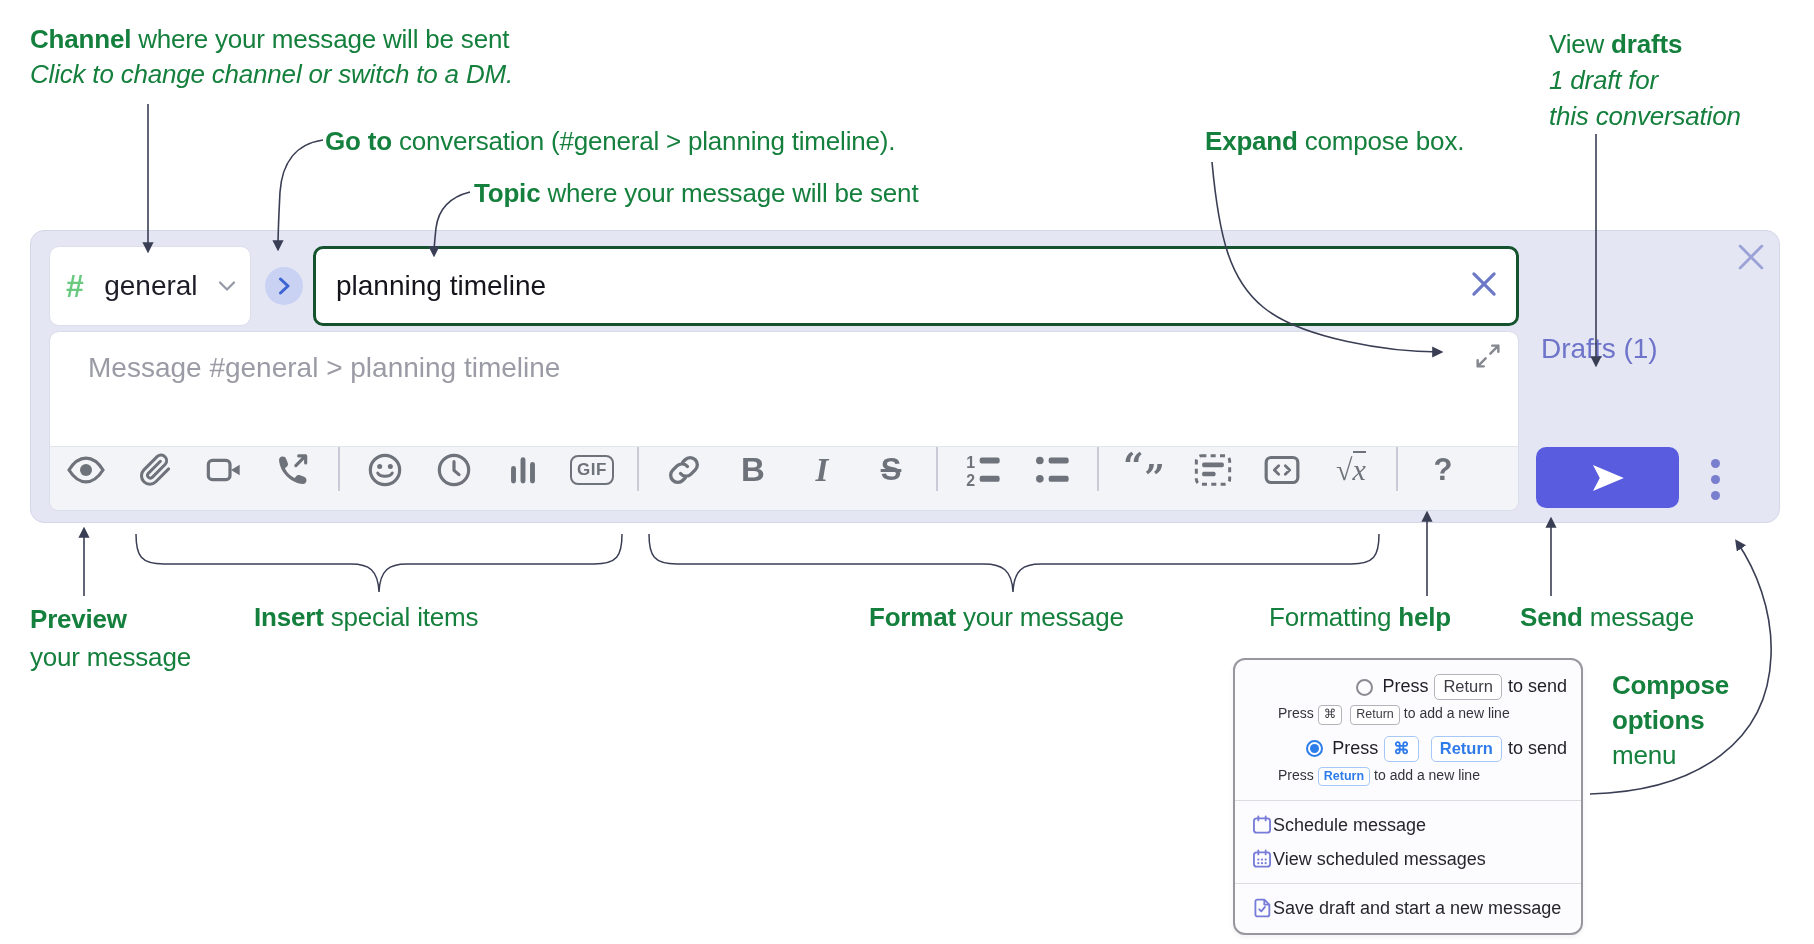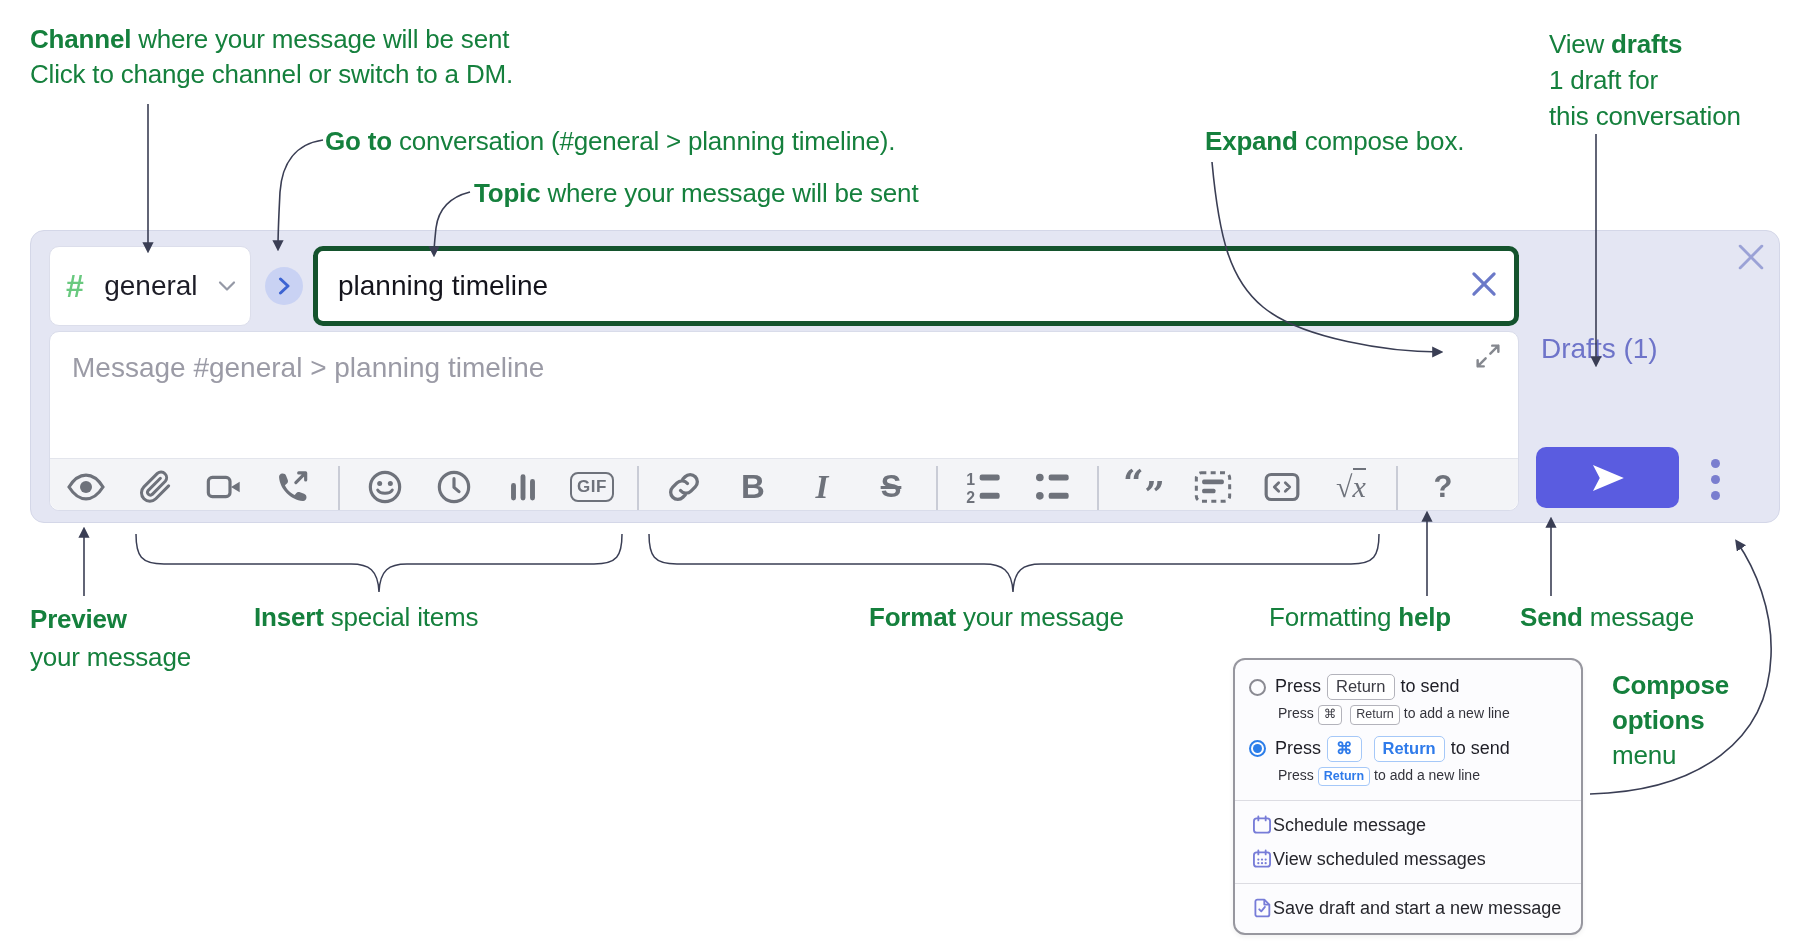--- a/index.html
+++ b/index.html
@@ -2,49 +2,49 @@
 <html><head>
 <meta charset="utf-8">
 <style>
   html,body{margin:0;padding:0;background:#fff;}
   .canvas{position:relative;width:1814px;height:944px;background:#ffffff;
           font-family:"Liberation Sans",sans-serif;color:#262b44;overflow:hidden;}
 
   
   .ann{position:absolute;font-size:26px;line-height:35px;letter-spacing:-0.2px;color:#15803d;}
   .ann b{font-weight:700;}
-  .it{}
+  .it{font-style:italic;}
   .lh38{line-height:38px;}
 
   
   .overlay{position:absolute;left:0;top:0;width:1814px;height:944px;pointer-events:none;z-index:4;}
 
   
   .compose{position:absolute;left:30px;top:230px;width:1750px;height:293px;background:#e4e6f3;
            border:1px solid #d4d7e8;border-radius:14px;box-sizing:border-box;z-index:1;}
   .chan{position:absolute;left:18px;top:15px;width:202px;height:80px;background:#fff;border:1px solid #dcdeeb;
         border-radius:10px;display:flex;align-items:center;gap:10px;padding:0 14px 0 16px;box-sizing:border-box;cursor:pointer;}
   .chan .hash{color:#69c97f;font-size:32px;font-weight:700;line-height:1;}
   .chan .nm{font-size:28px;color:#1d1d27;flex:1;text-align:center;}
   .jump{position:absolute;left:234px;top:36px;width:38px;height:38px;border-radius:50%;background:#c9d2f3;
         display:flex;align-items:center;justify-content:center;cursor:pointer;}
   .topicwrap{position:absolute;left:282px;top:15px;width:1206px;height:80px;}
-  input.topic{width:100%;height:100%;border:5px solid #14532d;border-radius:10px;
+  input.topic{width:100%;height:100%;border:3px solid #14532d;border-radius:10px;
         font:28px "Liberation Sans",sans-serif;color:#14141c;padding:0 70px 0 20px;box-sizing:border-box;outline:none;}
   .tclear{position:absolute;right:22px;top:25px;color:#6b79c8;cursor:pointer;}
   .cclose{position:absolute;right:14px;top:12px;color:#9ba2d6;cursor:pointer;}
   .msgbox{position:absolute;left:18px;top:100px;width:1470px;height:180px;background:#fff;
           border:1px solid #d9dcea;border-radius:10px;box-sizing:border-box;}
   textarea.msg{display:block;width:100%;height:122px;border:none;resize:none;outline:none;background:transparent;
-          font:28px "Liberation Sans",sans-serif;color:#14141c;padding:20px 76px 0 22px;box-sizing:border-box;}
+          font:28px "Liberation Sans",sans-serif;color:#14141c;padding:20px 76px 0 22px;box-sizing:border-box;margin-left:16px;}
   textarea.msg::placeholder{color:#9b9ba6;}
   .expand-btn{position:absolute;top:8px;right:14px;color:#85888f;cursor:pointer;}
 
-  .tbar{position:absolute;left:0;right:0;bottom:0;height:52px;background:#f3f4f7;border-top:1px solid #e3e5ec;
-        border-radius:0 0 10px 10px;display:flex;align-items:flex-end;padding-left:12px;box-sizing:border-box;}
+  .tbar{position:absolute;left:0;right:0;bottom:0;height:64px;background:#f3f4f7;border-top:1px solid #e3e5ec;
+        border-radius:0 0 10px 10px;display:flex;align-items:flex-start;padding-left:12px;box-sizing:border-box;}
   .tbtn{width:48px;height:46px;display:flex;align-items:center;justify-content:center;color:#6e727b;
         margin-right:21px;cursor:pointer;flex:none;}
   .tdiv{width:2px;height:44px;background:#c9ccd6;margin-right:21px;flex:none;}
   .bold-glyph{font-size:33px;font-weight:800;}
   .italic-glyph{font-family:"Liberation Serif",serif;font-style:italic;font-weight:600;font-size:33px;}
   .strike-glyph{font-size:31px;font-weight:600;text-decoration:line-through;}
   .gif-glyph{border:2.5px solid currentColor;border-radius:8px;font-size:17px;font-weight:700;
              padding:3px 5px;letter-spacing:.5px;}
   .math-glyph{font-size:30px;font-family:"Liberation Serif",serif;}
   .math-glyph .ovl{font-style:italic;border-top:2.2px solid currentColor;}
@@ -57,21 +57,21 @@
   .sendbtn{position:absolute;left:1505px;top:216px;width:143px;height:61px;background:#5a5ce0;border:none;
            border-radius:10px;display:flex;align-items:center;justify-content:center;cursor:pointer;}
   .dots{position:absolute;left:1662px;top:222px;width:44px;height:52px;display:flex;flex-direction:column;
         align-items:center;justify-content:center;gap:7px;cursor:pointer;}
   .dots i{width:9px;height:9px;border-radius:50%;background:#7a7ecf;}
 
   
   .menu{position:absolute;left:1233px;top:658px;width:350px;background:#fcfcfe;border:2px solid #97979f;
         border-radius:12px;padding:10px 0 8px;box-sizing:border-box;font-size:18px;color:#1e1e26;
         box-shadow:0 2px 5px rgba(0,0,0,.06);z-index:5;}
-  .opt{display:flex;align-items:center;gap:9px;padding:4px 14px;cursor:pointer;}
+  .opt{display:flex;align-items:center;gap:9px;padding:4px 14px;cursor:pointer;justify-content:flex-end;}
   .radio{width:17px;height:17px;border:2px solid #8a8a92;border-radius:50%;box-sizing:border-box;flex:none;}
   .radio.sel{border-color:#2b7de9;position:relative;}
   .radio.sel::after{content:"";position:absolute;inset:2px;background:#2b7de9;border-radius:50%;}
   .kbd{display:inline-block;border:1px solid #b3b3bb;border-radius:5px;padding:1px 8px 2px;margin:0 6px;
        background:#fff;color:#3c3c44;font-size:16.5px;line-height:1.3;}
   .kbd.b{color:#2f7bea;border-color:#a5c8f8;font-weight:600;}
   .sub{padding:1px 14px 7px 43px;font-size:14px;color:#33333b;}
   .sub .kbd{font-size:12.5px;padding:0 5px 1px;margin:0 4px;border-radius:4px;}
   .mdiv{height:1px;background:#dcdce2;margin:7px 0;}
   .mitem{display:flex;align-items:center;padding:6px 16px;cursor:pointer;color:#26262c;}

